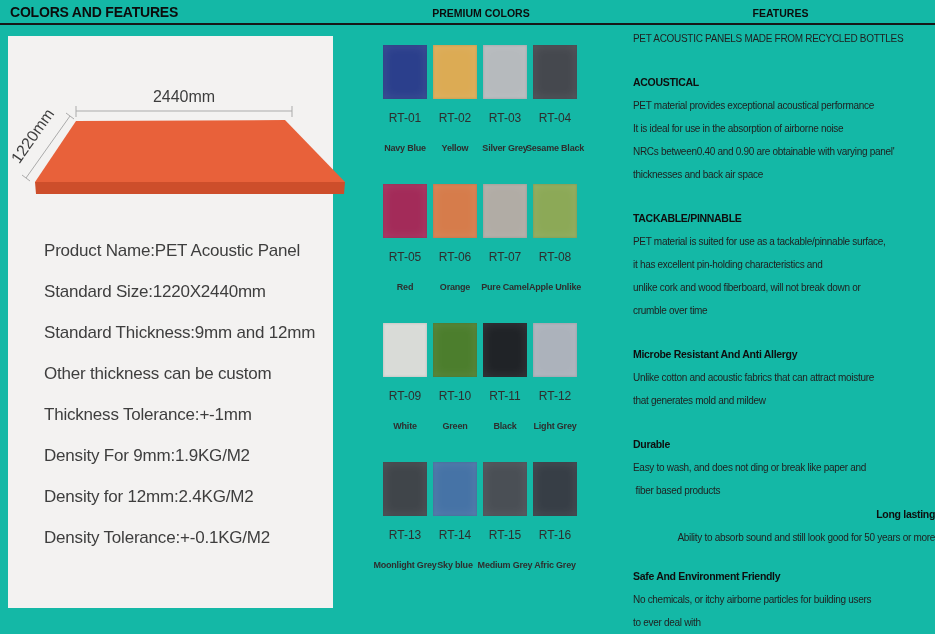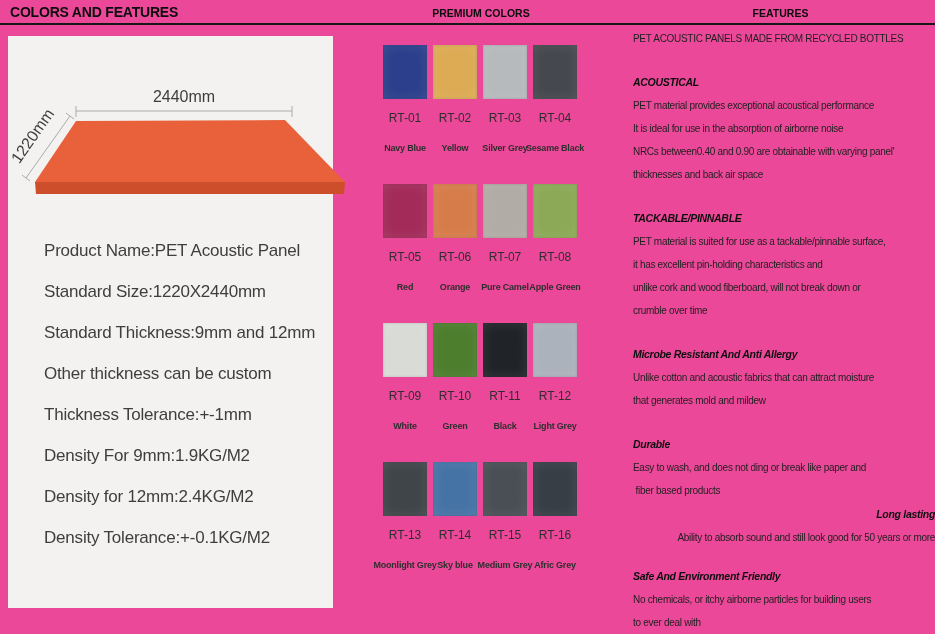--- a/index.html
+++ b/index.html
@@ -1,19 +1,19 @@
 <!DOCTYPE html>
 <html><head>
 <meta charset="utf-8">
 <style>
   * { margin:0; padding:0; box-sizing:border-box; }
   html,body { background:#fff; }
   .page {
     position:relative; width:935px; height:634px; overflow:hidden;
-    background:#ec4899; font-family:"Liberation Sans", sans-serif;
+    background:#14b8a6; font-family:"Liberation Sans", sans-serif;
   }
 
   
   .hdr { position:absolute; font-weight:bold; color:#0c0c0c; white-space:nowrap; }
   .hdr-left  { left:10px; top:4px; font-size:14px; letter-spacing:-0.2px; }
   .hdr-mid   { left:384px; width:194px; top:7px; font-size:10.5px; text-align:center; }
   .hdr-right { left:633px; width:295px; top:7px; font-size:10.5px; text-align:center; }
   .rule { position:absolute; left:0; right:0; top:23px; height:2px; background:#171717; }
 
   
@@ -50,21 +50,21 @@
     font-size:9px; font-weight:bold; line-height:11px; color:#2e2e2e;
     text-align:center; letter-spacing:-0.2px;
   }
 
   
   .features {
     position:absolute; left:633px; top:27px; width:302px;
     font-size:10px; color:#1f1f1f; letter-spacing:-0.3px;
   }
   .feat-intro { line-height:23px; white-space:pre; overflow:hidden; }
-  .feat-title { line-height:23px; white-space:pre; overflow:hidden; font-weight:bold; color:#0e0e0e; font-size:10.5px;font-style:italic; }
+  .feat-title { line-height:23px; white-space:pre; overflow:hidden; font-weight:bold; color:#0e0e0e; font-size:10.5px; }
   .feat-line  { line-height:23px; white-space:pre; overflow:hidden; }
   .feat-section { margin-top:21px; }
   .feat-section:nth-child(5) { margin-top:1px;text-align:right; }
   .feat-section:nth-child(6) { margin-top:16px; }
 </style>
 </head>
 <body>
 
 <div class="page">
 
@@ -141,21 +141,21 @@
 
   <div class="swatch-cell">
     <div class="swatch" style="background: rgb(177, 172, 165);"></div>
     <div class="swatch-code">RT-07</div>
     <div class="swatch-name">Pure Camel</div>
   </div>
 
   <div class="swatch-cell">
     <div class="swatch" style="background: rgb(140, 169, 87);"></div>
     <div class="swatch-code">RT-08</div>
-    <div class="swatch-name">Apple Green</div>
+    <div class="swatch-name">Apple Unlike</div>
   </div>
 
   <div class="swatch-cell">
     <div class="swatch" style="background: rgb(217, 219, 215);"></div>
     <div class="swatch-code">RT-09</div>
     <div class="swatch-name">White</div>
   </div>
 
   <div class="swatch-cell">
     <div class="swatch" style="background: rgb(76, 126, 45);"></div>

